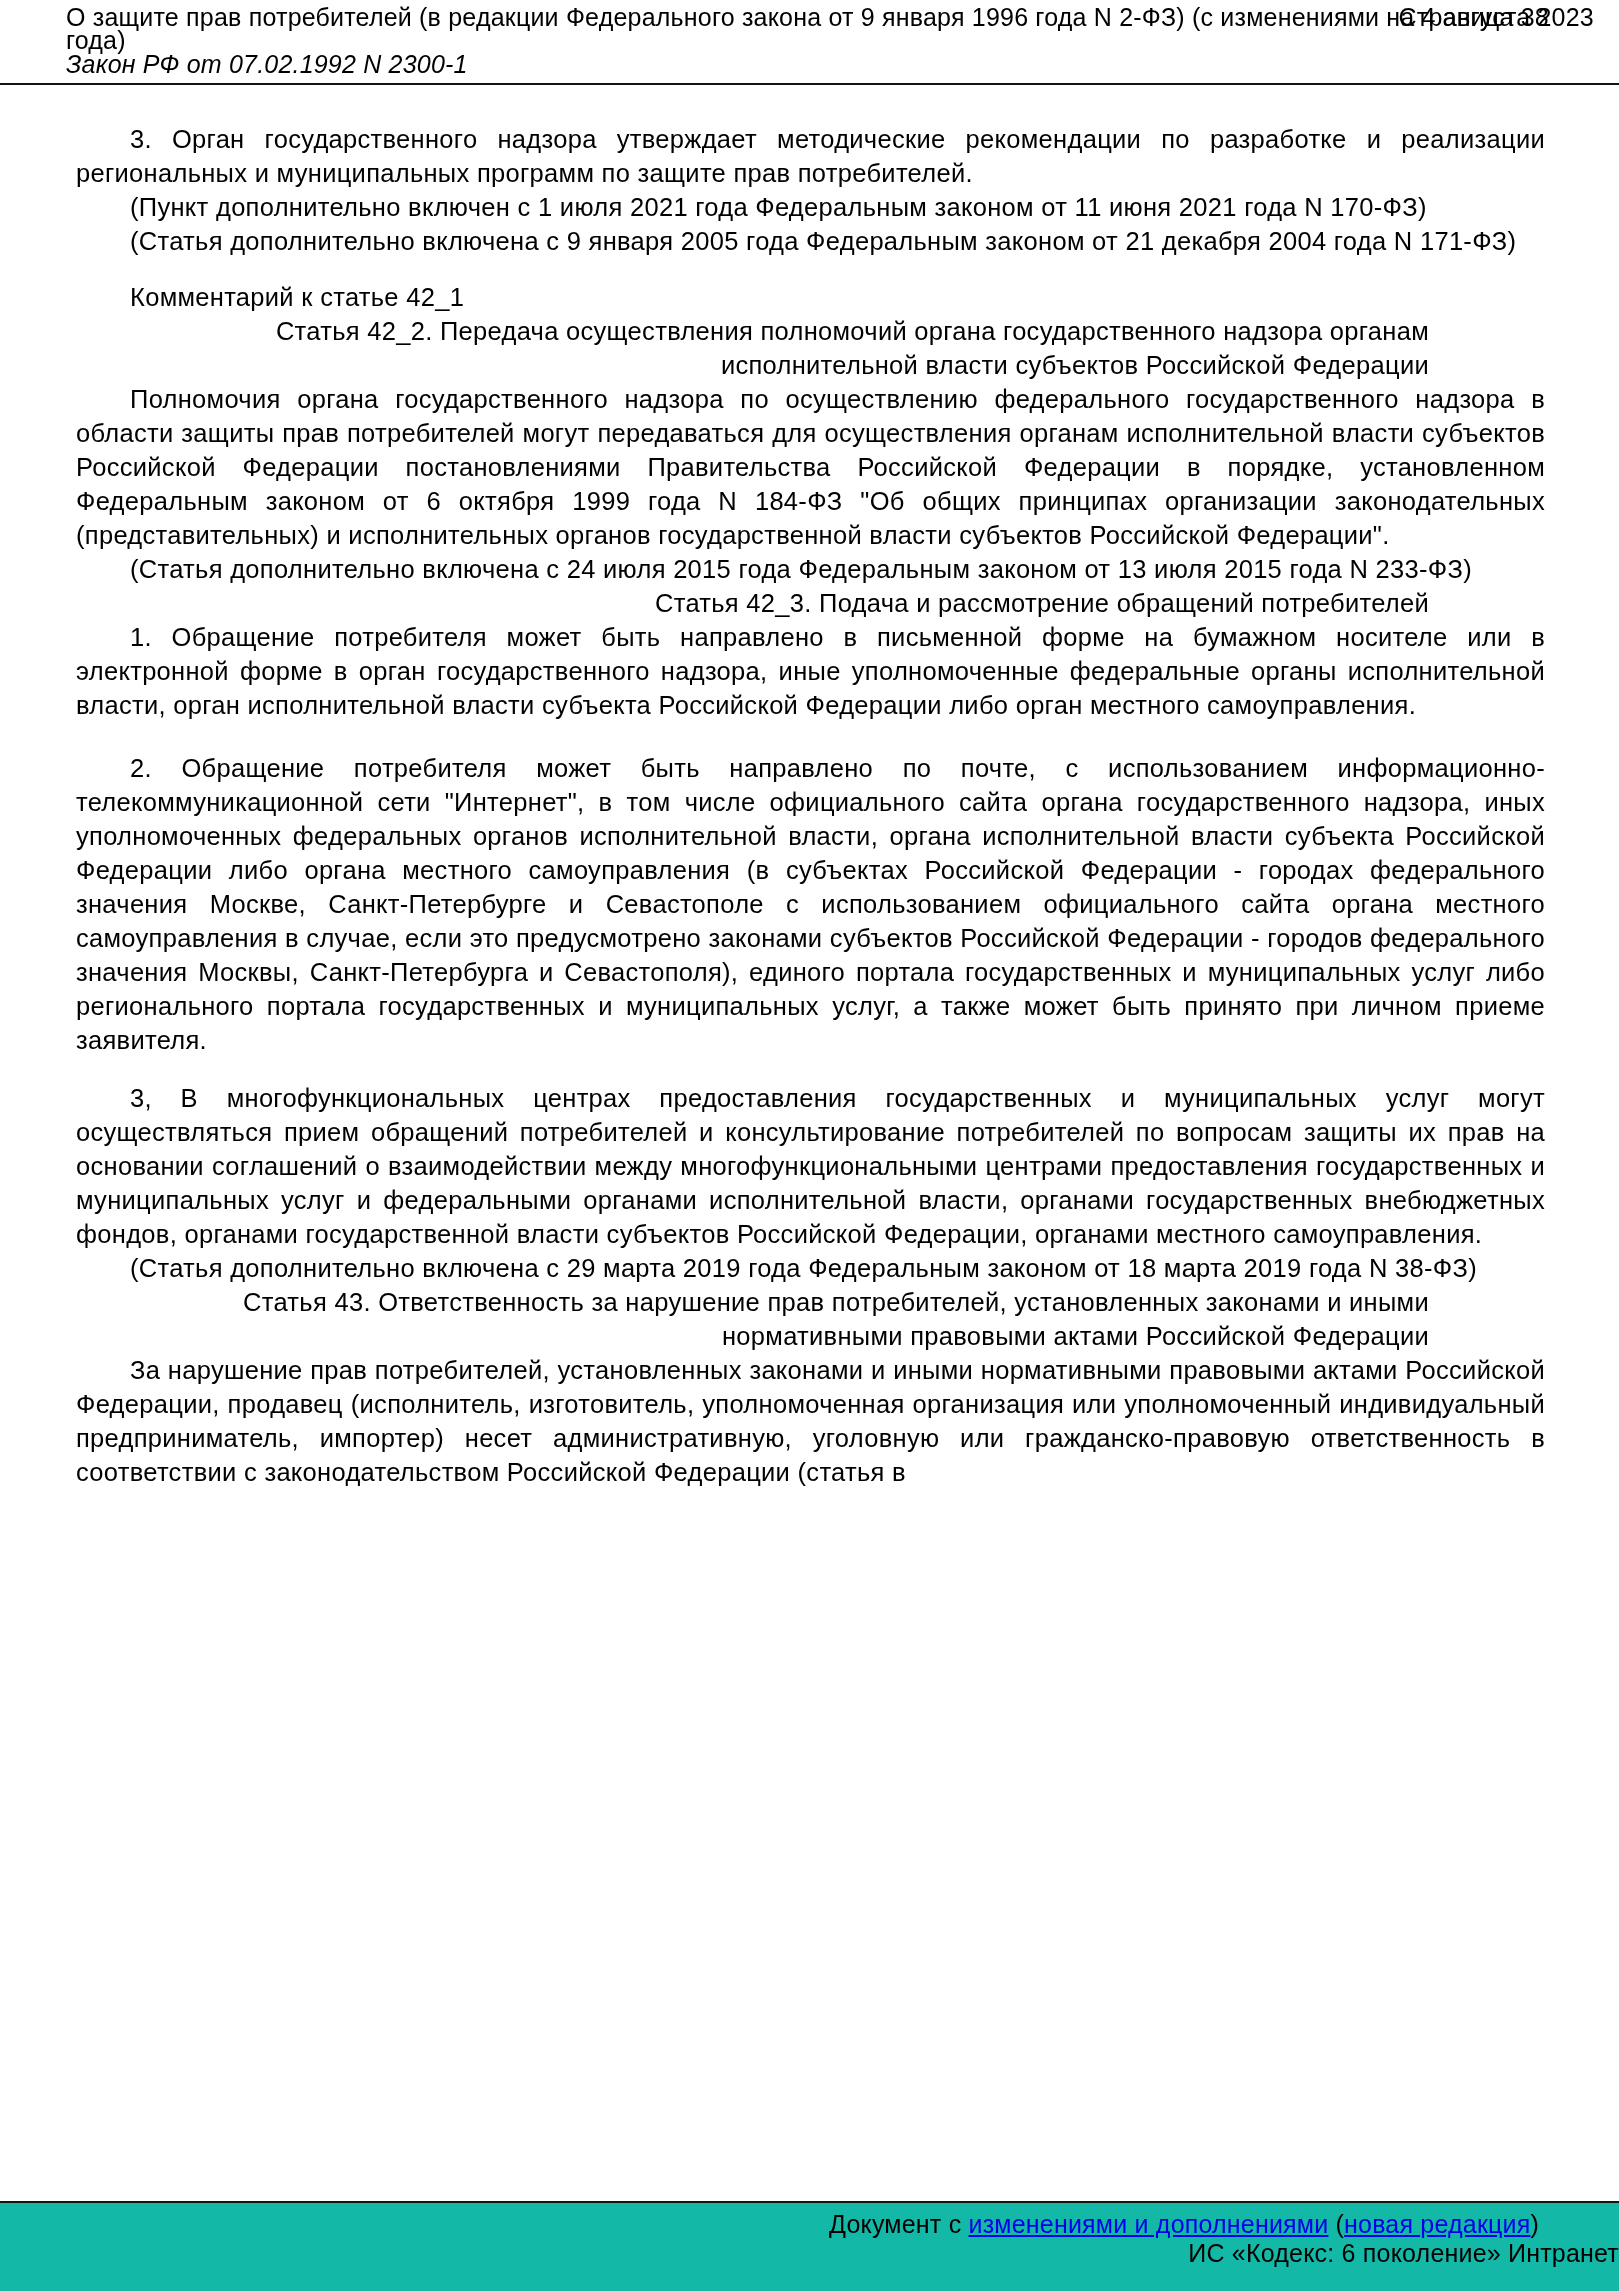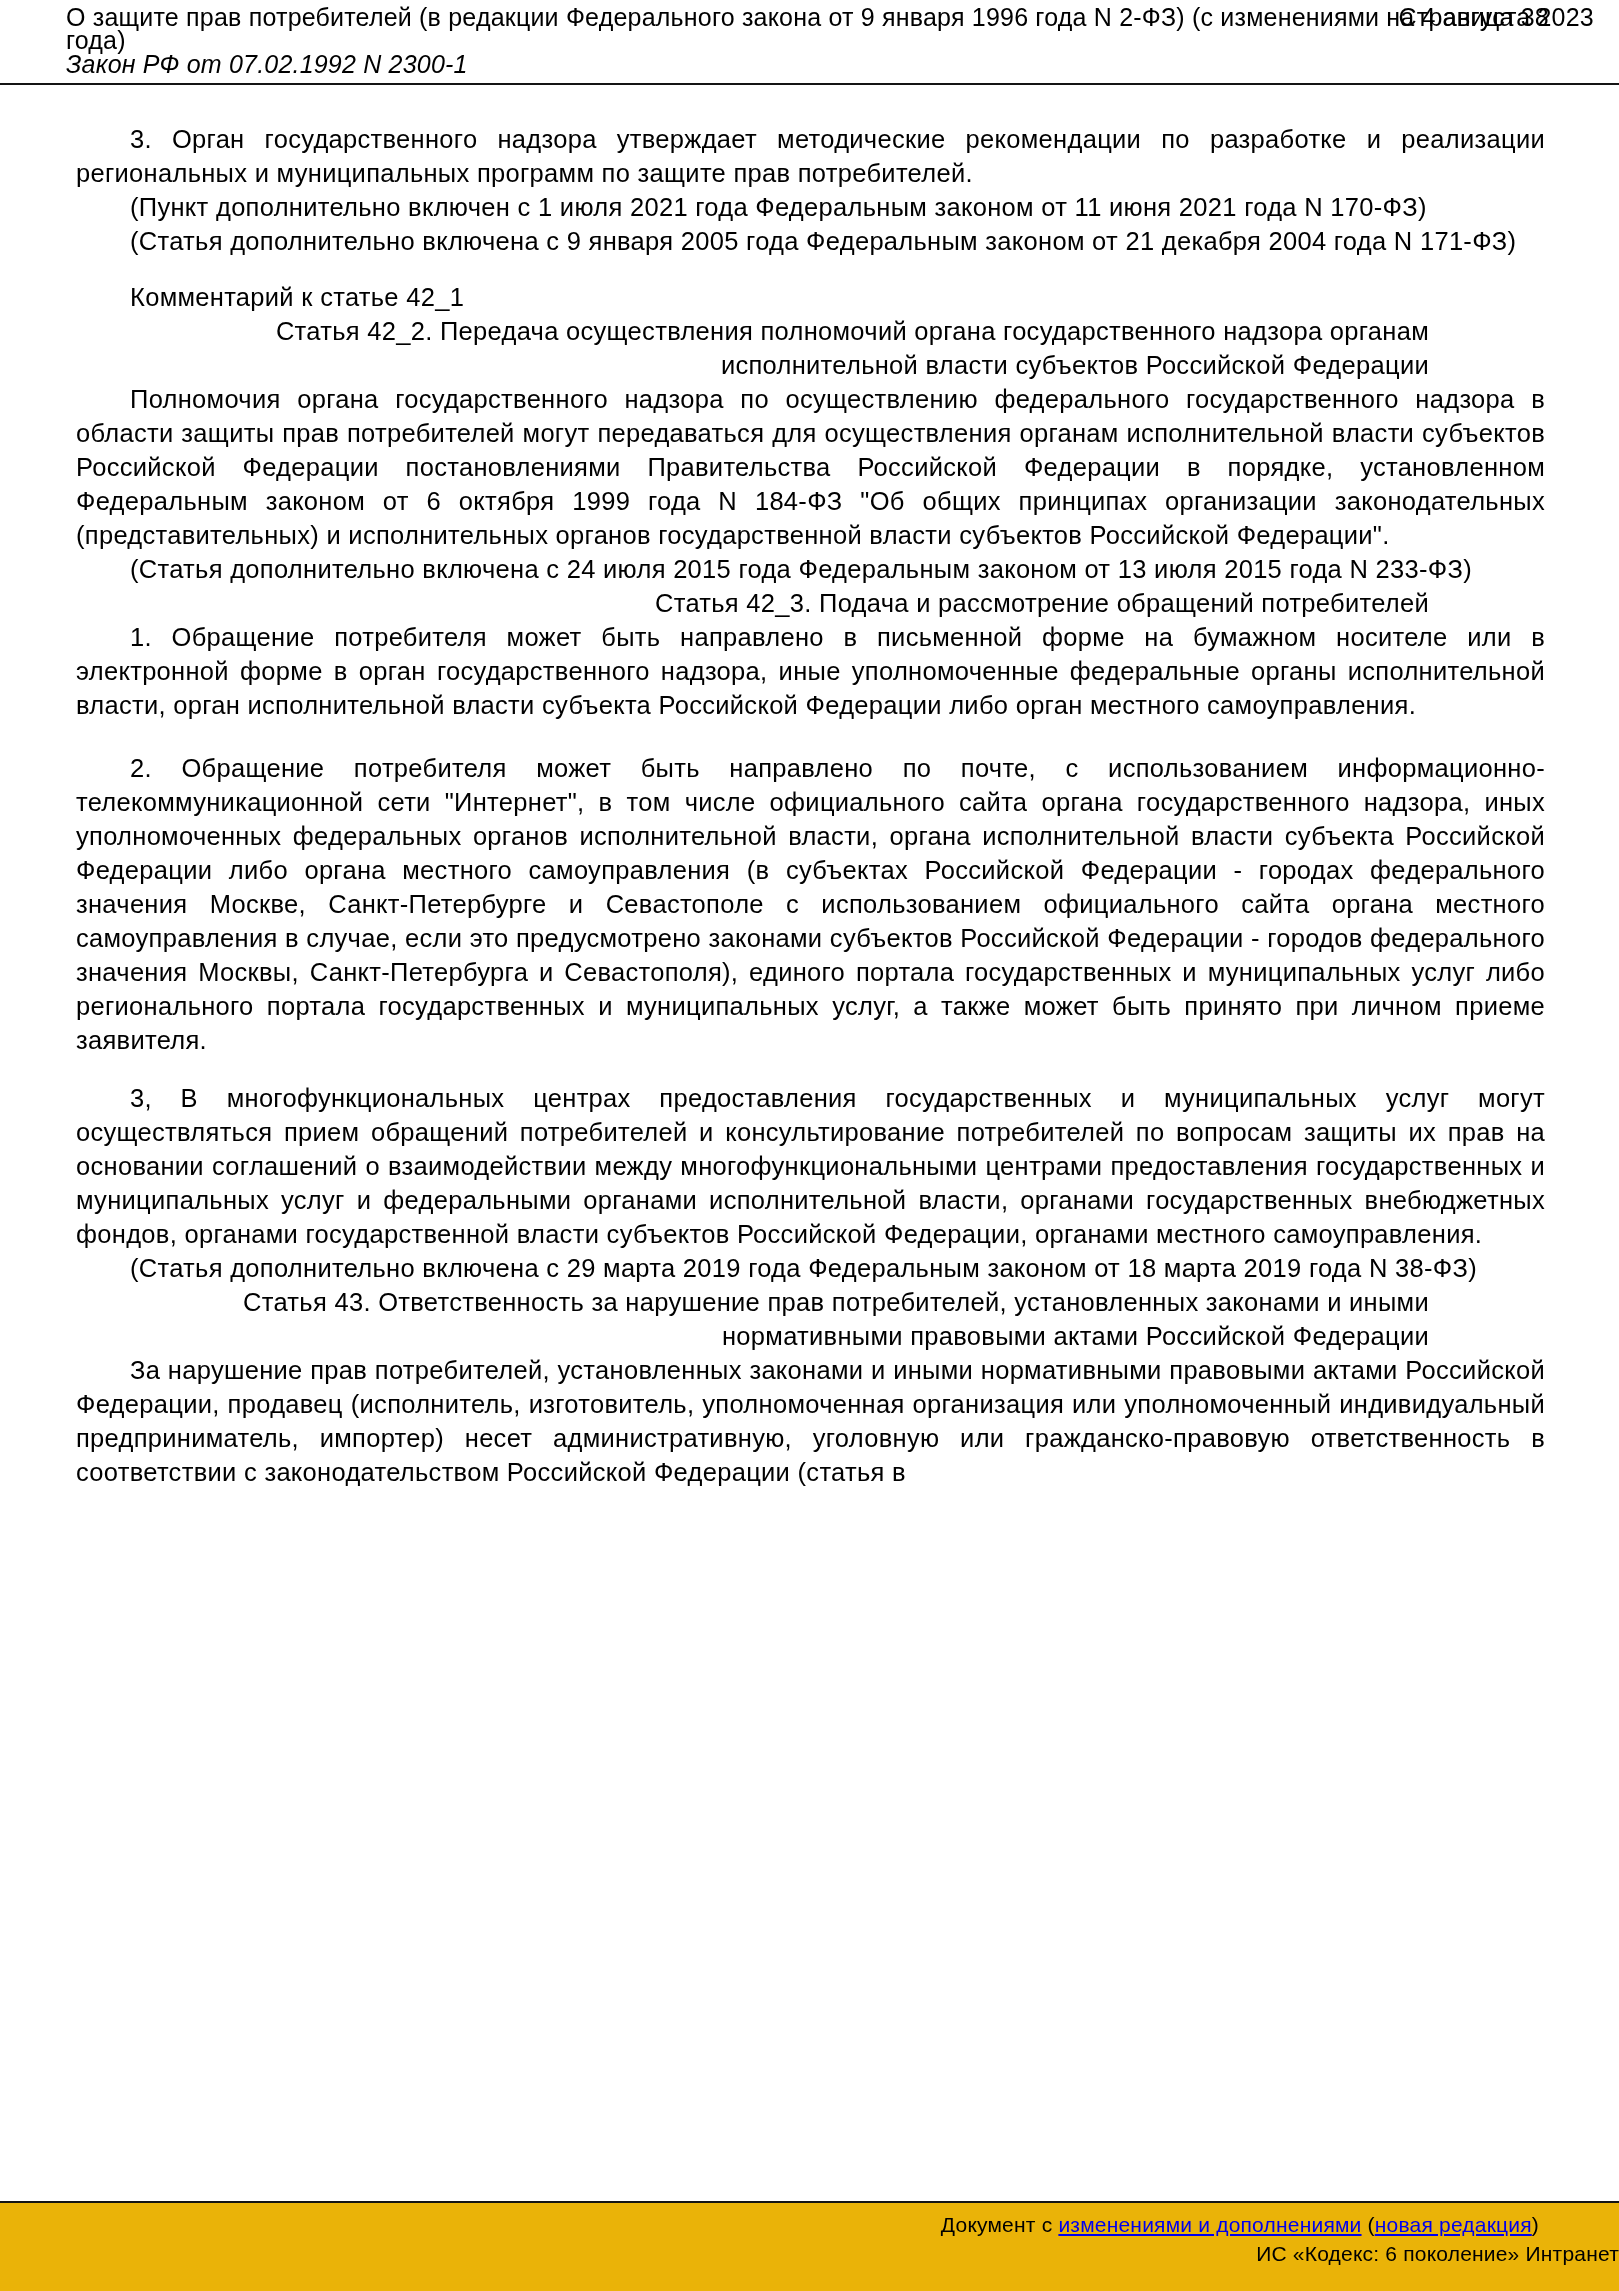--- a/index.html
+++ b/index.html
@@ -74,23 +74,23 @@
   p.clause-2-42-3 { margin-top: 29px; }
   p.clause-3-42-3 { margin-top: 24.5px; }
 
   
   .page-footer {
     position: absolute;
     left: 0;
     right: 0;
     top: 2201px;
     bottom: 0;
-    background: #eab308;
+    background: #14b8a6;
     border-top: 2.9px solid #141414;
-    font-size: 21px;
+    font-size: 25px;
     line-height: 23.5px;
     letter-spacing: 0.2px;
   }
   .doc-status-line {
     text-align: right;
     padding: 9.8px 80px 0 0;
   }
   .doc-status-line a {
     color: #0000EE;
     text-decoration: underline;

